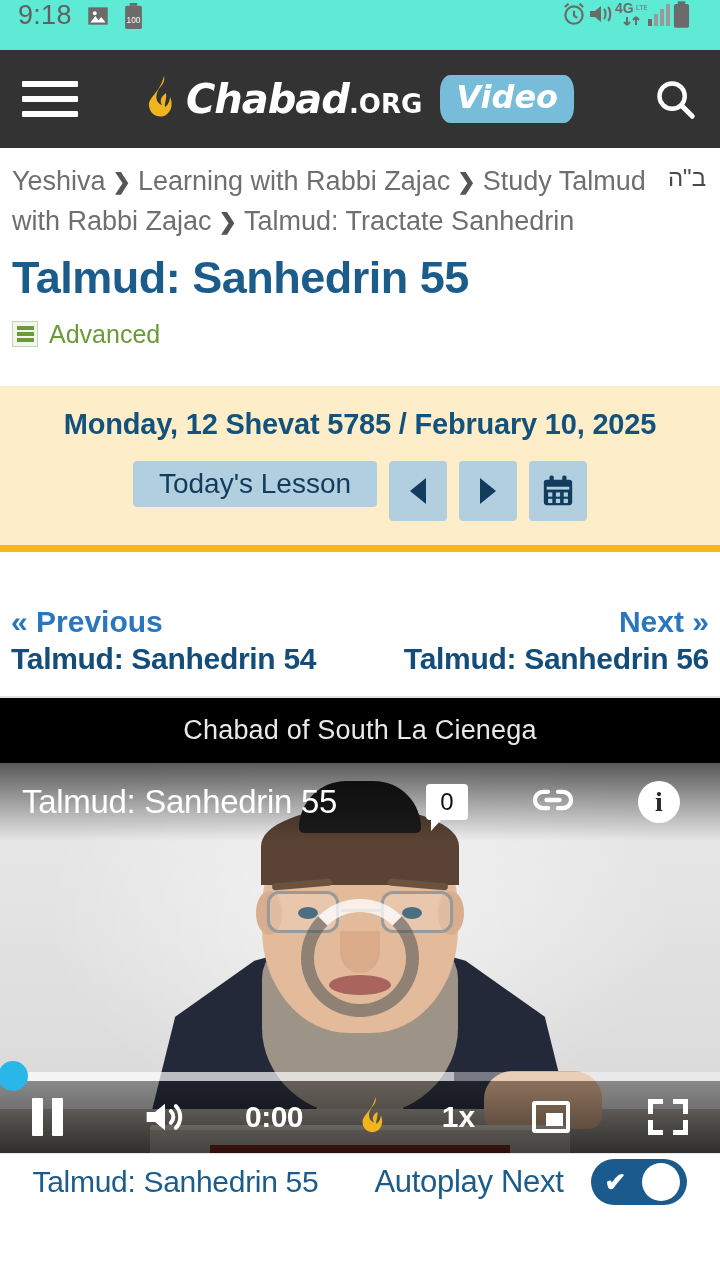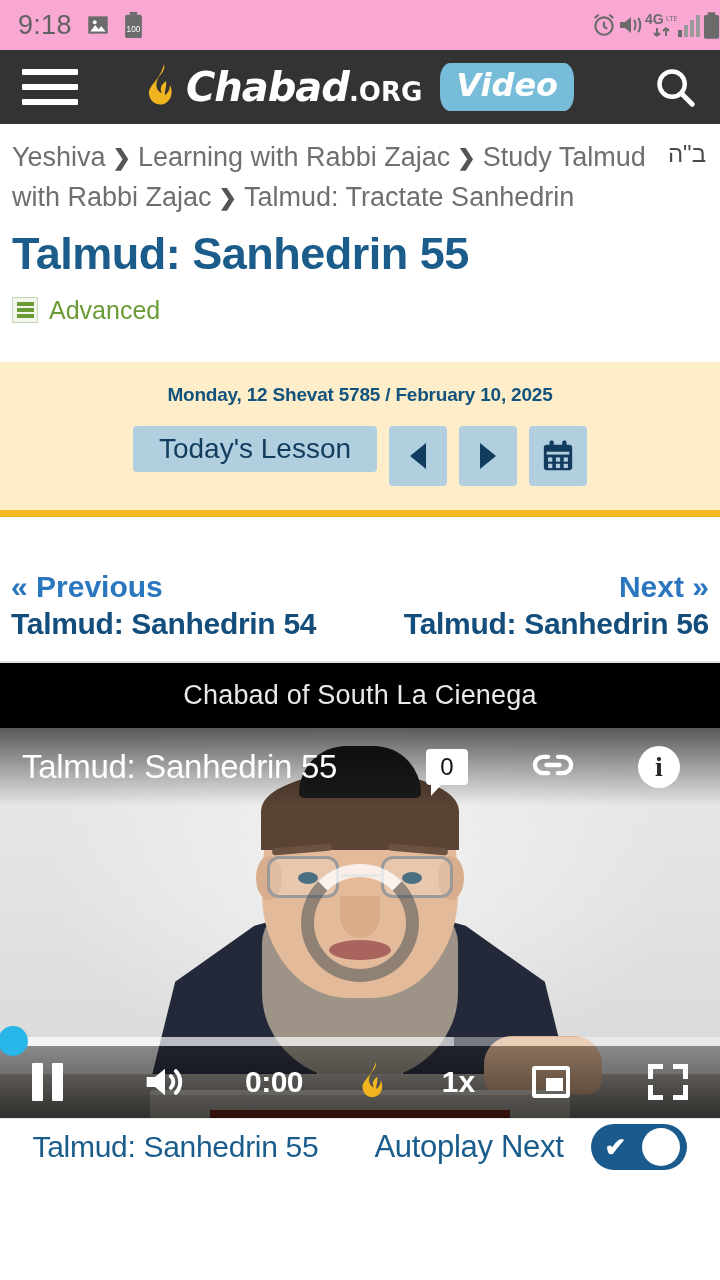--- a/index.html
+++ b/index.html
@@ -6,33 +6,33 @@
   html,body { width:720px; height:1280px; overflow:hidden; }
   body {
     font-family: "Liberation Sans", sans-serif;
     background:#ffffff;
     -webkit-font-smoothing:antialiased;
   }
 
   
   .statusbar{
     height:50px; width:100%;
-    background:#f9a8d4;
-    display:flex; align-items:center; justify-content:space-between;
-    padding:0 0 0 18px;
+    background:#5eead4;
+    display:flex; align-items:flex-start; justify-content:space-between;
+    padding:0 30px 0 18px;
     color:#5a5a5a;
   }
   .sb-left{ display:flex; align-items:center; gap:13px; }
   .sb-time{ font-size:27px; color:#616161; letter-spacing:.3px; }
   .sb-right{ display:flex; align-items:center; }
   .ic{ fill:#6b6b6b; display:block; }
 
   
   .siteheader{
-    height:74px; background:#333333;
+    height:98px; background:#333333;
     display:flex; align-items:center; padding:0 22px;
     position:relative;
   }
   .hamburger{ width:56px; display:flex; flex-direction:column; gap:9px; cursor:pointer;}
   .hamburger span{ display:block; height:6px; background:#fff; border-radius:1px;}
   .brandwrap{
     position:absolute; left:0; right:0; top:0; bottom:0;
     display:flex; align-items:center; justify-content:center; gap:10px;
     pointer-events:none;
   }
@@ -75,21 +75,21 @@
   .levelicon i{ display:block; width:17px; height:4px; background:#6a9b36; }
   .leveltext{ font-size:25px; color:#6a9b36; }
   .byline{ font-size:25px; color:#6a6a6a; }
 
   
   .datebar{
     background:#fdeec9; border-bottom:7px solid #f5b821;
     padding:22px 12px 24px 12px;
   }
   .dateline{
-    font-size:19px; font-weight:bold; color:#14527e;
+    font-size:29px; font-weight:bold; color:#14527e;
     text-align:center; margin-bottom:20px; letter-spacing:-.2px;
   }
   .datebtns{ display:flex; gap:12px; justify-content:center; align-items:stretch; }
   .dbtn{
     background:#b2cfdf; color:#123c5e; border:none; border-radius:4px;
     font-family:"Liberation Sans", sans-serif;
     display:flex; align-items:center; justify-content:center; cursor:pointer;
   }
   .dbtn.wide{ padding:0 26px; font-size:28px; height:46px; }
   .dbtn.sq{ width:58px; height:60px; }

